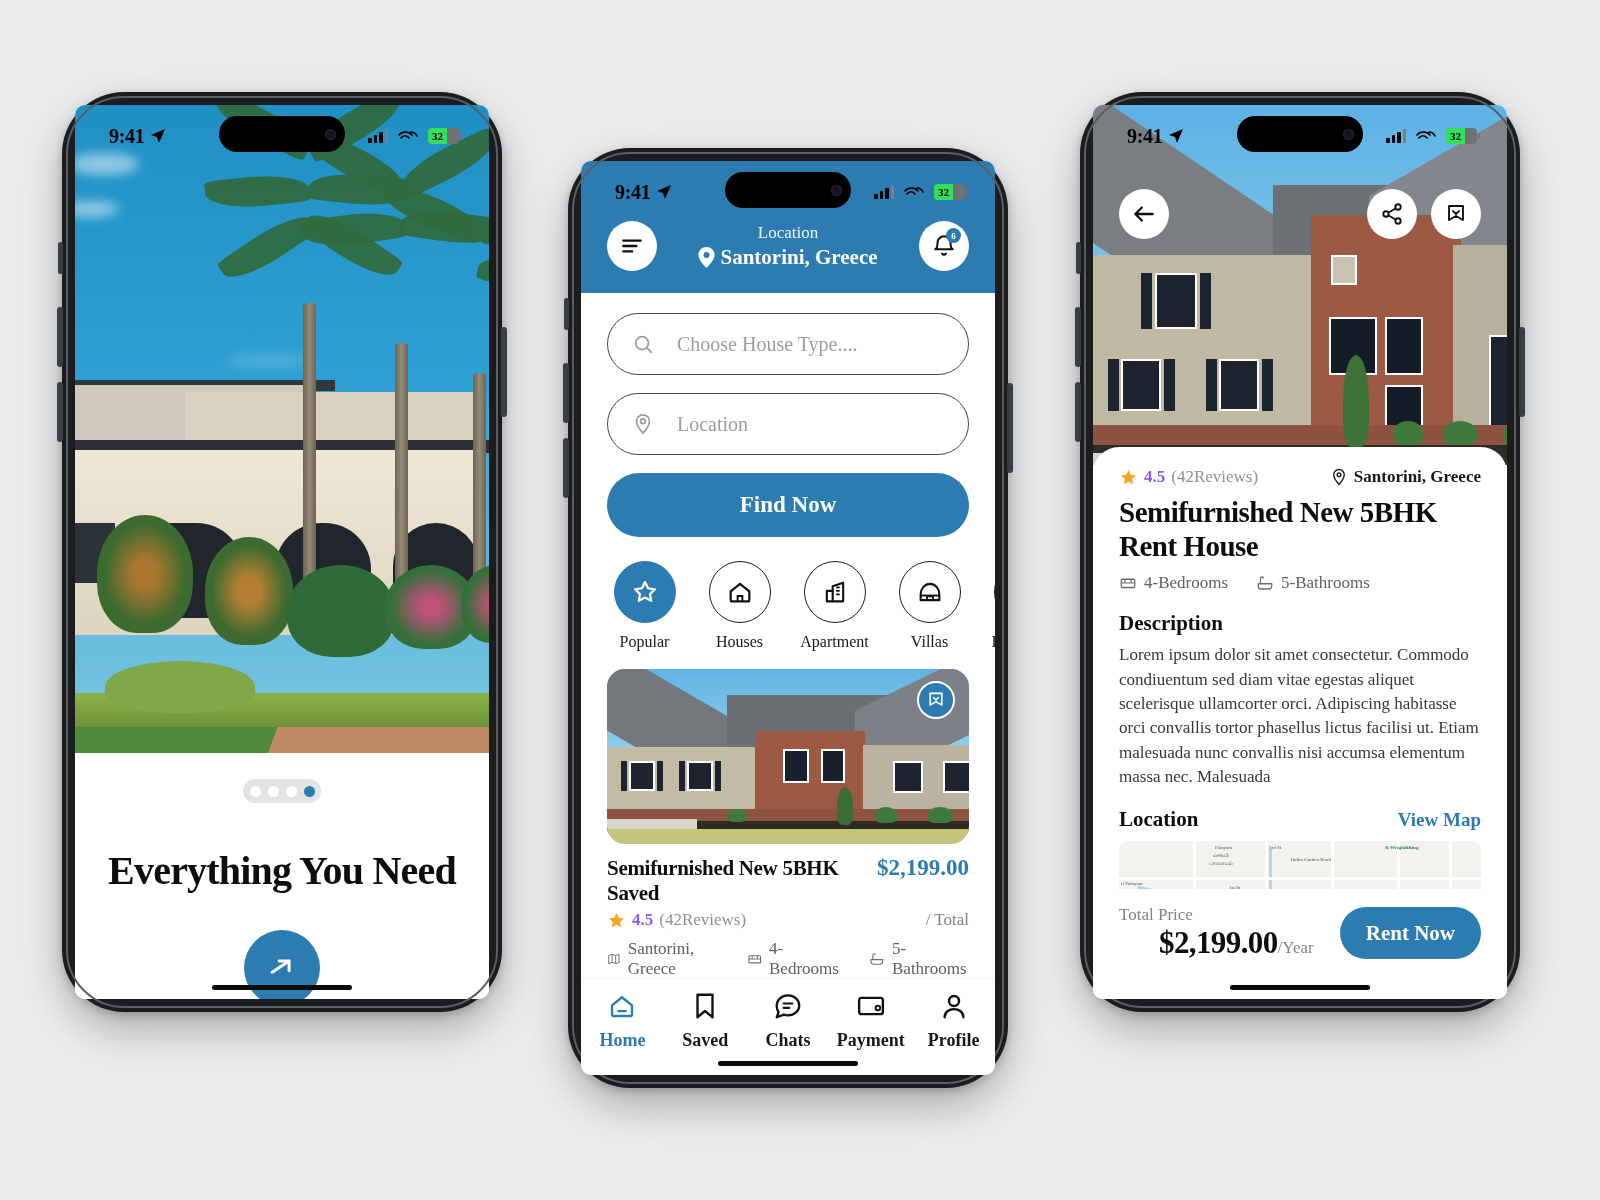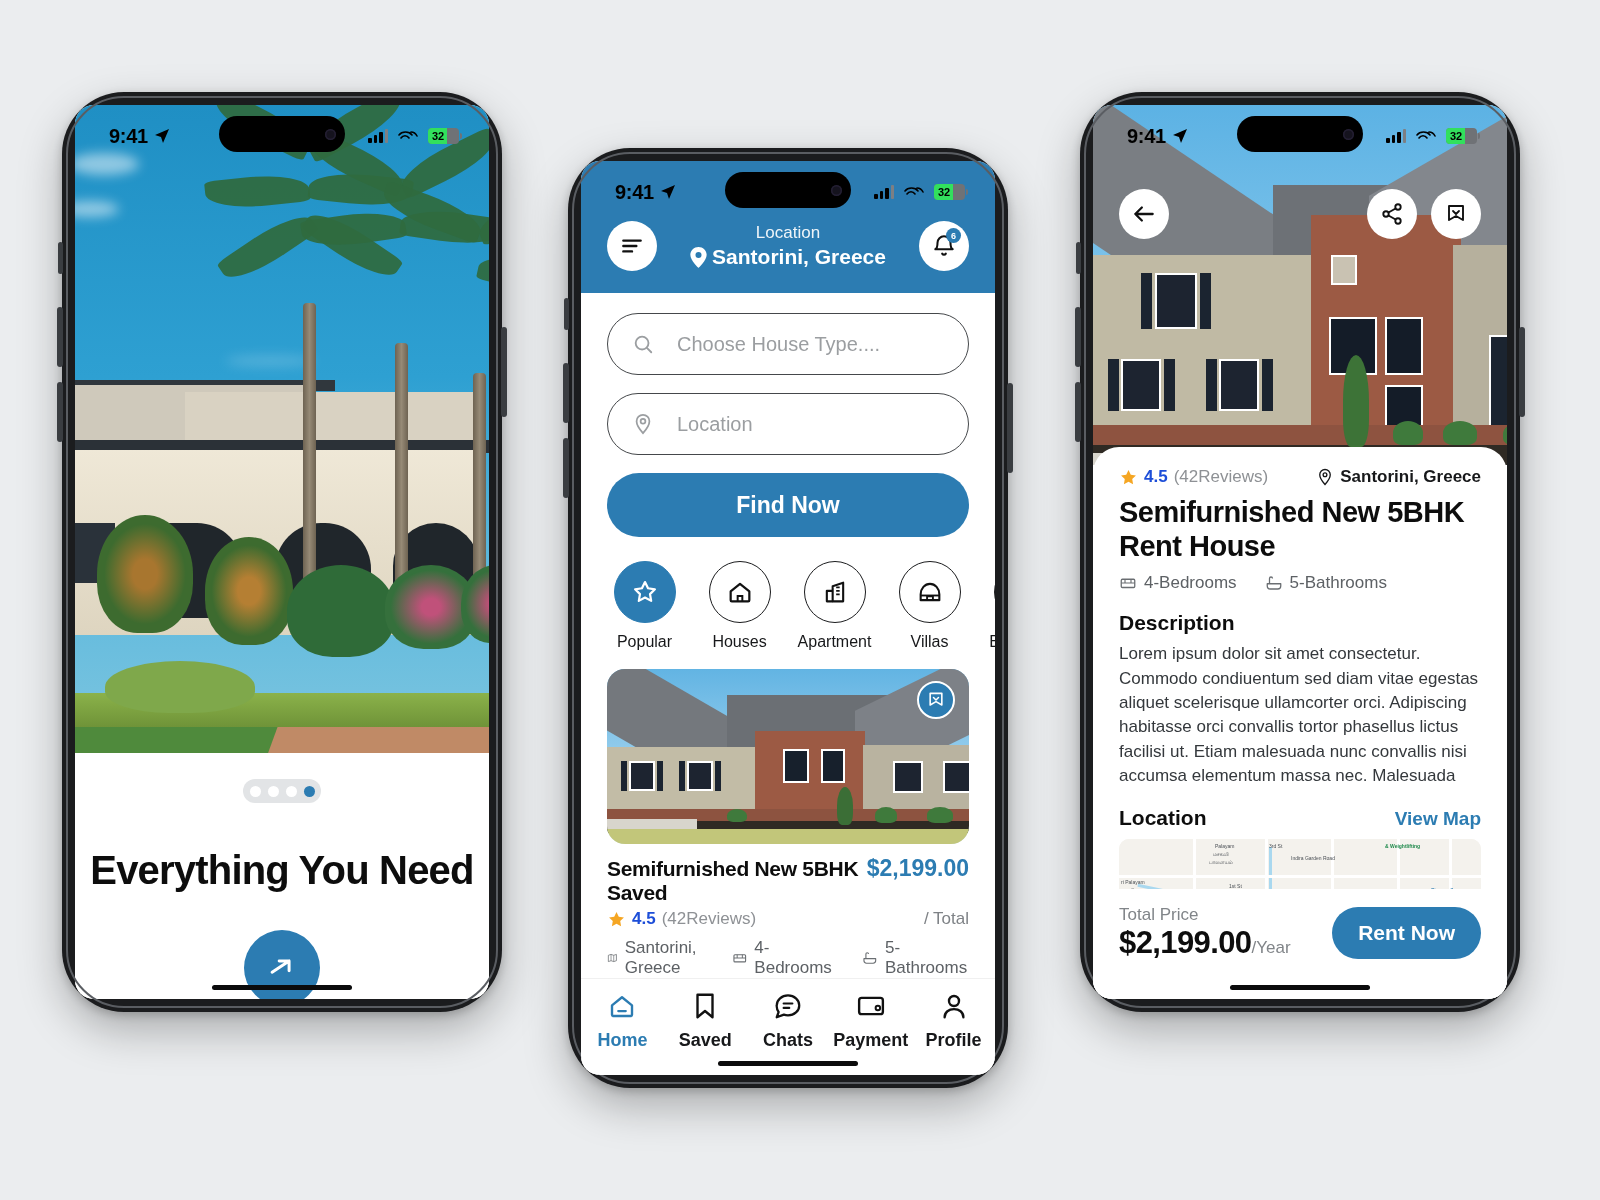--- a/index.html
+++ b/index.html
@@ -19,23 +19,24 @@
     padding: 13px;
     box-shadow: 0 18px 44px rgba(0,0,0,.28), 0 3px 10px rgba(0,0,0,.2);
   }
   .phone::after{
     content:""; position:absolute; inset:4px; border-radius:58px;
     border:2px solid #5a5d62; pointer-events:none;
   }
   .screen {
     width: 100%; height: 100%;
     background: #fff;
-    border-radius: 19px;
+    border-radius: 10px;
     overflow: hidden;
     position: relative;
+    font-family: Liberation Serif, serif;
   }
   
   .btn-side{position:absolute;background:#3a3d41;border-radius:3px;}
   .btn-l1{left:-4px;top:150px;width:5px;height:32px;}
   .btn-l2{left:-5px;top:215px;width:6px;height:60px;}
   .btn-l3{left:-5px;top:290px;width:6px;height:60px;}
   .btn-r1{right:-5px;top:235px;width:6px;height:90px;}
 
   #phone1 { left: 62px;  top: 92px;  width: 440px; height: 920px; }
   #phone2 { left: 568px; top: 148px; width: 440px; height: 940px; }
@@ -117,21 +118,21 @@
 
   .cards{padding:14px 26px 0;}
   .card{margin-bottom:16px;}
   .card-img{height:175px;border-radius:18px;overflow:hidden;position:relative;}
   .save-fab{position:absolute;top:12px;right:14px;width:38px;height:38px;border-radius:50%;background:#2c7cb2;border:2px solid #fff;display:flex;align-items:center;justify-content:center;}
   .card-row1{display:flex;justify-content:space-between;align-items:baseline;margin-top:11px;}
   .card-title{font-size:21px;font-weight:700;color:#0d0d0d;letter-spacing:-.3px;}
   .card-price{font-size:23px;font-weight:800;color:#2c7cb2;}
   .card-row2{display:flex;justify-content:space-between;align-items:center;margin-top:4px;}
   .rating{display:flex;align-items:center;gap:6px;font-size:17px;}
-  .rating b{color:#1d4ed8;}
+  .rating b{color:#8b5cf6;}
   .rating span{color:#8e9195;}
   .per{font-size:17px;color:#7e8286;}
   .meta{display:flex;gap:28px;margin-top:9px;color:#5d6165;font-size:17px;}
   .meta div{display:flex;align-items:center;gap:7px;}
 
   .tabbar{position:absolute;left:0;right:0;bottom:0;height:96px;background:#fff;display:flex;align-items:flex-start;padding-top:12px;z-index:30;box-shadow:0 -1px 0 rgba(0,0,0,.06);}
   .tab{flex:1;text-align:center;color:#17181a;}
   .tab .lb{font-size:18px;font-weight:700;margin-top:5px;}
   .tab.active,.tab.active .lb{color:#2c7cb2;}
 
@@ -143,21 +144,21 @@
   .p3-r1{display:flex;justify-content:space-between;align-items:center;}
   .p3-loc{display:flex;align-items:center;gap:6px;font-size:17px;font-weight:600;color:#17181a;}
   .p3-title{font-size:29px;font-weight:800;line-height:1.18;color:#0d0d0d;margin-top:8px;letter-spacing:-.5px;}
   .sec-h{font-size:21px;font-weight:800;color:#0d0d0d;margin-top:18px;}
   .desc{font-size:17px;line-height:1.43;color:#34383c;margin-top:7px;}
   .loc-row{display:flex;justify-content:space-between;align-items:baseline;margin-top:18px;}
   .viewmap{font-size:19px;color:#2c7cb2;font-weight:600;}
   .mapbox{height:150px;border-radius:10px;overflow:hidden;margin-top:9px;position:relative;background:#f3f1ec;}
   .p3-foot{position:absolute;left:0;right:0;bottom:0;height:110px;background:#fff;display:flex;align-items:center;justify-content:space-between;padding:0 26px 22px;z-index:20;}
   .tp-lbl{font-size:17px;color:#818589;}
-  .tp-val{font-size:31px;font-weight:800;color:#0d0d0d;letter-spacing:-.6px;}
+  .tp-val{font-size:31px;font-weight:800;color:#0d0d0d;letter-spacing:-.6px;margin-left:40px;}
   .tp-val small{font-size:17px;font-weight:400;color:#818589;letter-spacing:0;}
   .rentnow{padding:0 26px;height:52px;border-radius:28px;background:#2c7cb2;color:#fff;font-size:21px;font-weight:700;display:flex;align-items:center;justify-content:center;}
 
   
   .mroad{position:absolute;background:#fff;}
   .mroad.v{width:3px;} .mroad.h{height:3px;}
   .mblk{position:absolute;background:#eceae4;}
   .mpark{position:absolute;background:#d7ecd2;}
   .mwater{position:absolute;background:#a9d8ef;}
   .mpin{position:absolute;width:11px;height:14px;border-radius:50% 50% 50% 50%/60% 60% 40% 40%;}

